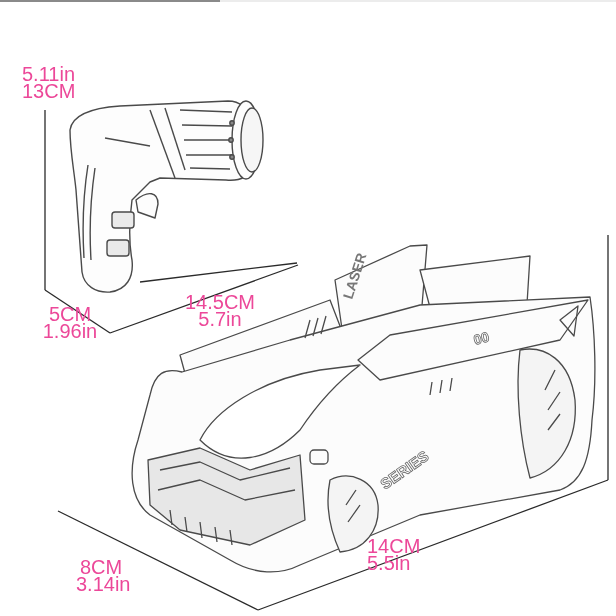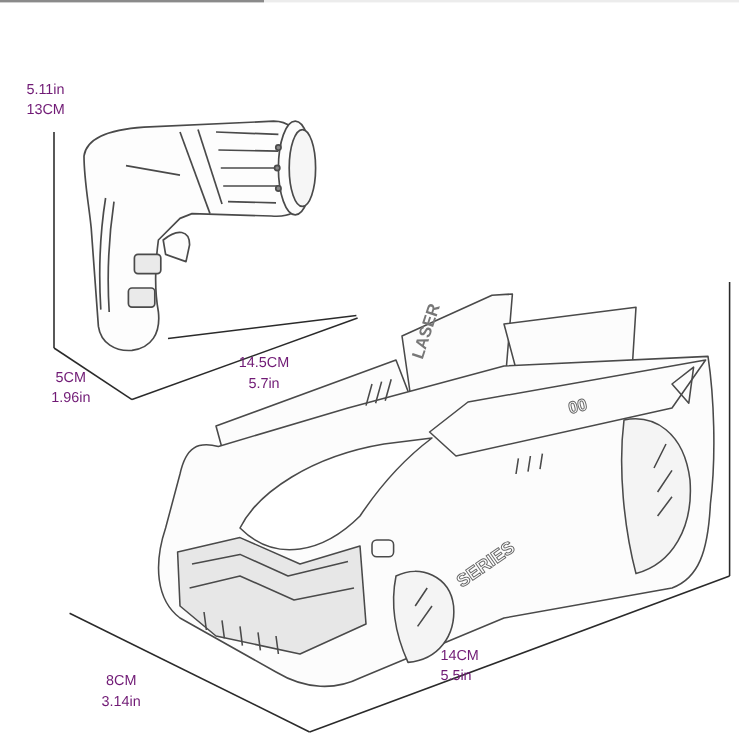--- a/index.html
+++ b/index.html
@@ -2,21 +2,21 @@
 <html><head>
 <meta charset="utf-8">
 <style>
   html, body { margin: 0; padding: 0; background: #ffffff; }
   body { width: 616px; height: 616px; position: relative; overflow: hidden;
          font-family: "Liberation Sans", "DejaVu Sans", sans-serif; color: #1a1a1a; }
   .topbar { position: absolute; left: 0; top: 0; width: 616px; height: 3px; }
   .topbar .dark { position: absolute; left: 0; top: 0; width: 220px; height: 2px; background: #8a8a8a; }
   .topbar .light { position: absolute; left: 220px; top: 0; width: 396px; height: 2px; background: #ececec; }
   svg.art { position: absolute; left: 0; top: 0; }
-  .label { position: absolute; font-size: 12px; line-height: 17px; white-space: nowrap; color: #701a75; }
+  .label { position: absolute; font-size: 20px; line-height: 17px; white-space: nowrap; color: #ec4899; }
   .label span { display: block; }
   .center { text-align: center; }
 </style>
 </head>
 <body>
 
 <div class="topbar">
   <div class="dark"></div>
   <div class="light"></div>
 </div>
@@ -99,21 +99,21 @@
     <text x="352" y="300" font-size="14" transform="rotate(-72 352 300)" fill="#777" stroke="none">LASER</text>
     <text x="475" y="345" font-size="14" transform="rotate(-14 475 345)" fill="none" stroke="#666" stroke-width="0.8">00</text>
     <text x="385" y="490" font-size="15" transform="rotate(-35 385 490)" fill="none" stroke="#666" stroke-width="0.8">SERIES</text>
   </g>
 </svg>
 
 <div class="label" style="left:22px; top:66px;">
   <span>5.11in</span>
   <span>13CM</span>
 </div>
-<div class="label center" style="left:29px; top:306px; width:60px;">
+<div class="label center" style="left:40px; top:306px; width:60px;">
   <span>5CM</span>
   <span>1.96in</span>
 </div>
 <div class="label center" style="left:180px; top:294px; width:80px;">
   <span>14.5CM</span>
   <span>5.7in</span>
 </div>
 
 <div class="label center" style="left:76px; top:559px; width:50px;text-align:center;">
   <span>8CM</span>

